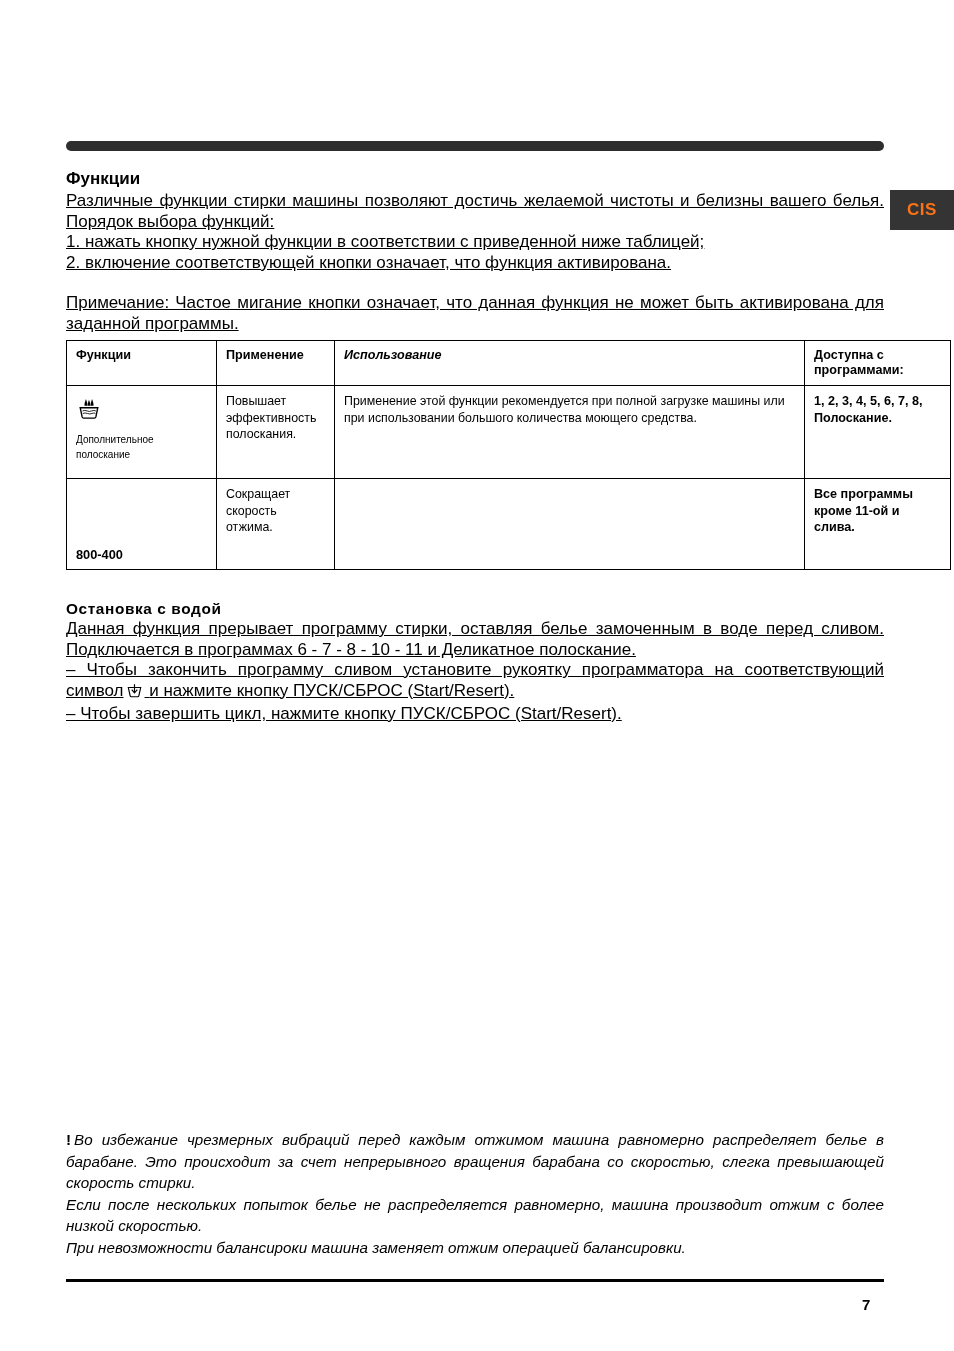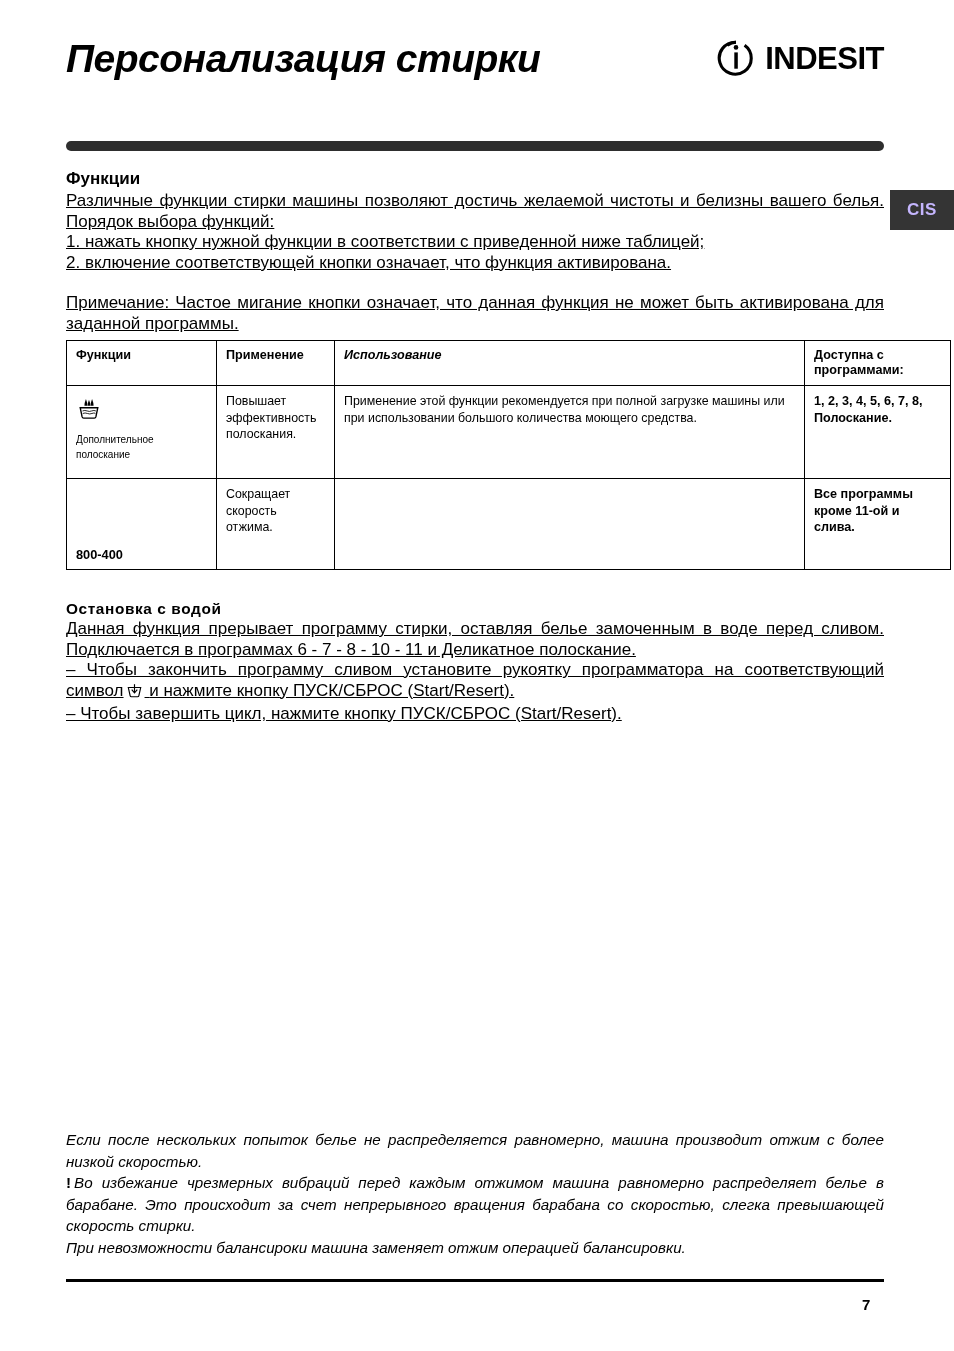--- a/index.html
+++ b/index.html
@@ -72,21 +72,21 @@
   }
 
   
   .cis-tab {
     position: absolute;
     left: 890px;
     top: 190px;
     width: 64px;
     height: 40px;
     background: #343434;
-    color: #c4b5fd;
+    color: #f97316;
     font-size: 17px;
     font-weight: bold;
     display: flex;
     align-items: center;
     justify-content: center;
     letter-spacing: 0.5px;
   }
 
   
   .intro {
@@ -242,34 +242,20 @@
     top: 1296px;
     font-size: 15px;
     font-weight: bold;
   }
 </style>
 </head>
 <body>
 
 <div class="page">
 
-  <div class="header">
-    <div class="page-title">Персонализация стирки</div>
-    <div class="logo">
-      <span class="logo-mark">
-        <svg viewBox="0 0 40 40" width="40" height="40" aria-hidden="true">
-          <path d="M20 4.2 A16 16 0 1 0 28.6 7.2" fill="none" stroke="#000" stroke-width="3.1" stroke-linecap="butt"></path>
-          <path d="M20 4.2 A16 16 0 0 0 11.4 7.2" fill="none" stroke="#000" stroke-width="3.1" stroke-linecap="butt"></path>
-          <circle cx="20" cy="9.4" r="2.3" fill="#000"></circle>
-          <rect x="18.3" y="14.4" width="3.5" height="16.3" fill="#000"></rect>
-        </svg>
-      </span>
-      <span class="logo-word">INDESIT</span>
-    </div>
-  </div>
 
   <div class="top-bar"></div>
 
   <div class="cis-tab">CIS</div>
 
   <div class="intro">
     <div class="section-head">Функции</div>
     <p class="body-line justified">Различные функции стирки машины позволяют достичь желаемой чистоты и белизны вашего белья. Порядок выбора функций:</p>
     <p class="body-line">1. нажать кнопку нужной функции в соответствии с приведенной ниже таблицей;</p>
     <p class="body-line">2. включение соответствующей кнопки означает, что функция активирована.</p>
@@ -342,21 +328,21 @@
     <p class="body-line justified">Данная функция прерывает программу стирки, оставляя белье замоченным в воде перед сливом. Подключается в программах 6 - 7 - 8 - 10 - 11 и Деликатное полоскание.</p>
     <p class="body-line justified"><span>– Чтобы закончить программу сливом установите рукоятку программатора на соответствующий символ</span><span class="inline-symbol"><svg viewBox="0 0 22 20" width="17" height="16" aria-hidden="true">
             <path d="M3 5.5 L19 5.5 L16.6 16.2 Q16.3 17.4 15 17.4 L7 17.4 Q5.7 17.4 5.4 16.2 Z" fill="none" stroke="#000" stroke-width="1.5"></path>
             <path d="M11 1.2 L11 11.5" fill="none" stroke="#000" stroke-width="1.5"></path>
             <path d="M7.4 8.3 L11 12.4 L14.6 8.3" fill="none" stroke="#000" stroke-width="1.5"></path>
           </svg></span> <span>и нажмите кнопку ПУСК/СБРОС (Start/Resert).</span></p>
     <p class="body-line">– Чтобы завершить цикл, нажмите кнопку ПУСК/СБРОС (Start/Resert).</p>
   </div>
 
   <div class="note">
+    <p><span class="bang">!</span><span>Во избежание чрезмерных вибраций перед каждым отжимом машина равномерно распределяет белье в барабане. Это происходит за счет непрерывного вращения барабана со скоростью, слегка превышающей скорость стирки.</span></p>
     <p>Если после нескольких попыток белье не распределяется равномерно, машина производит отжим с более низкой скоростью.</p>
-    <p><span class="bang">!</span><span>Во избежание чрезмерных вибраций перед каждым отжимом машина равномерно распределяет белье в барабане. Это происходит за счет непрерывного вращения барабана со скоростью, слегка превышающей скорость стирки.</span></p>
     <p class="lastline">При невозможности балансироки машина заменяет отжим операцией балансировки.</p>
   </div>
 
   <div class="footer-rule"></div>
   <div class="page-number">7</div>
 
 </div>
 
 </body></html>

